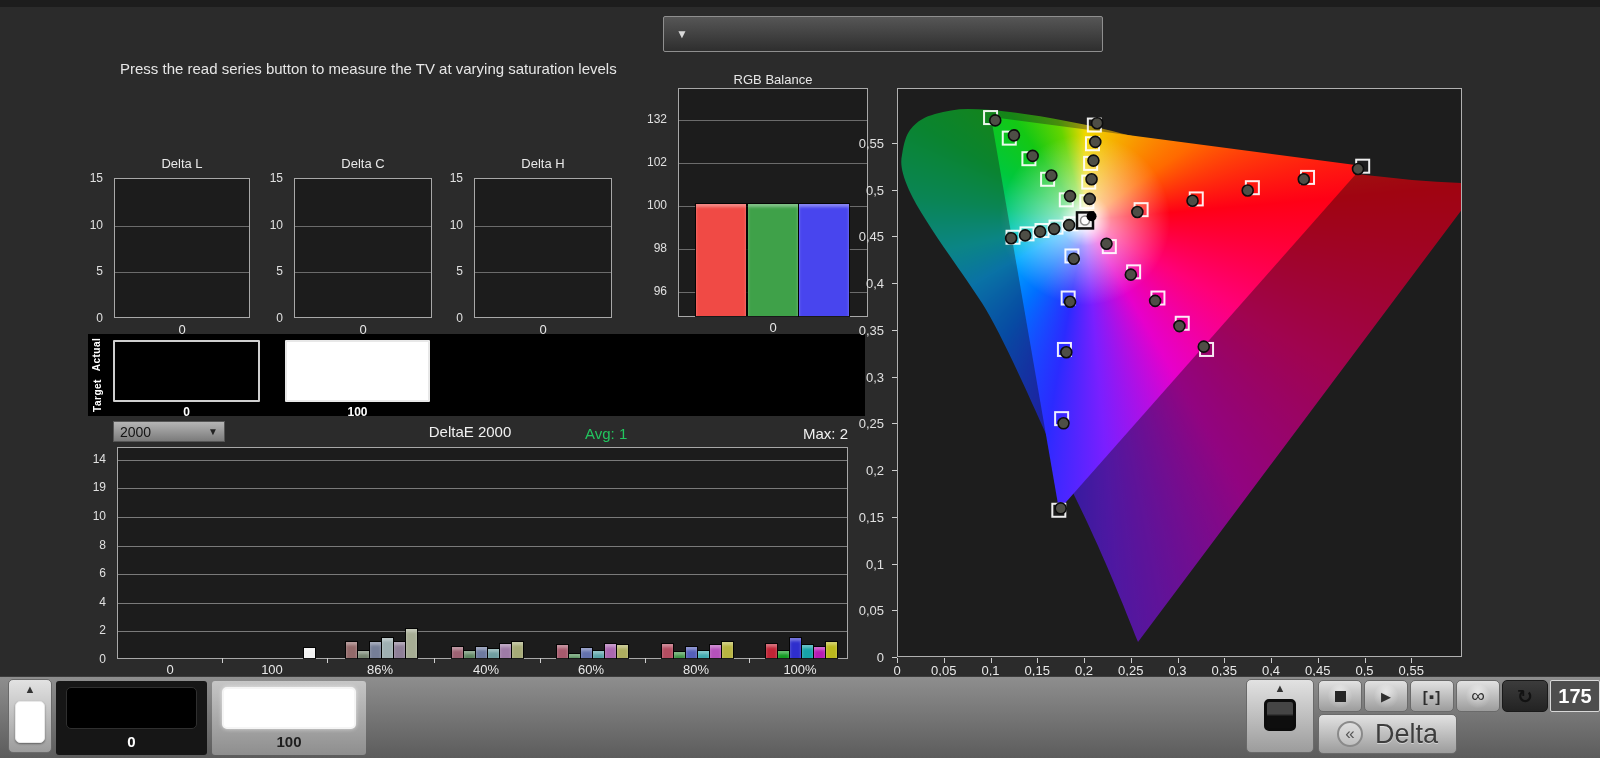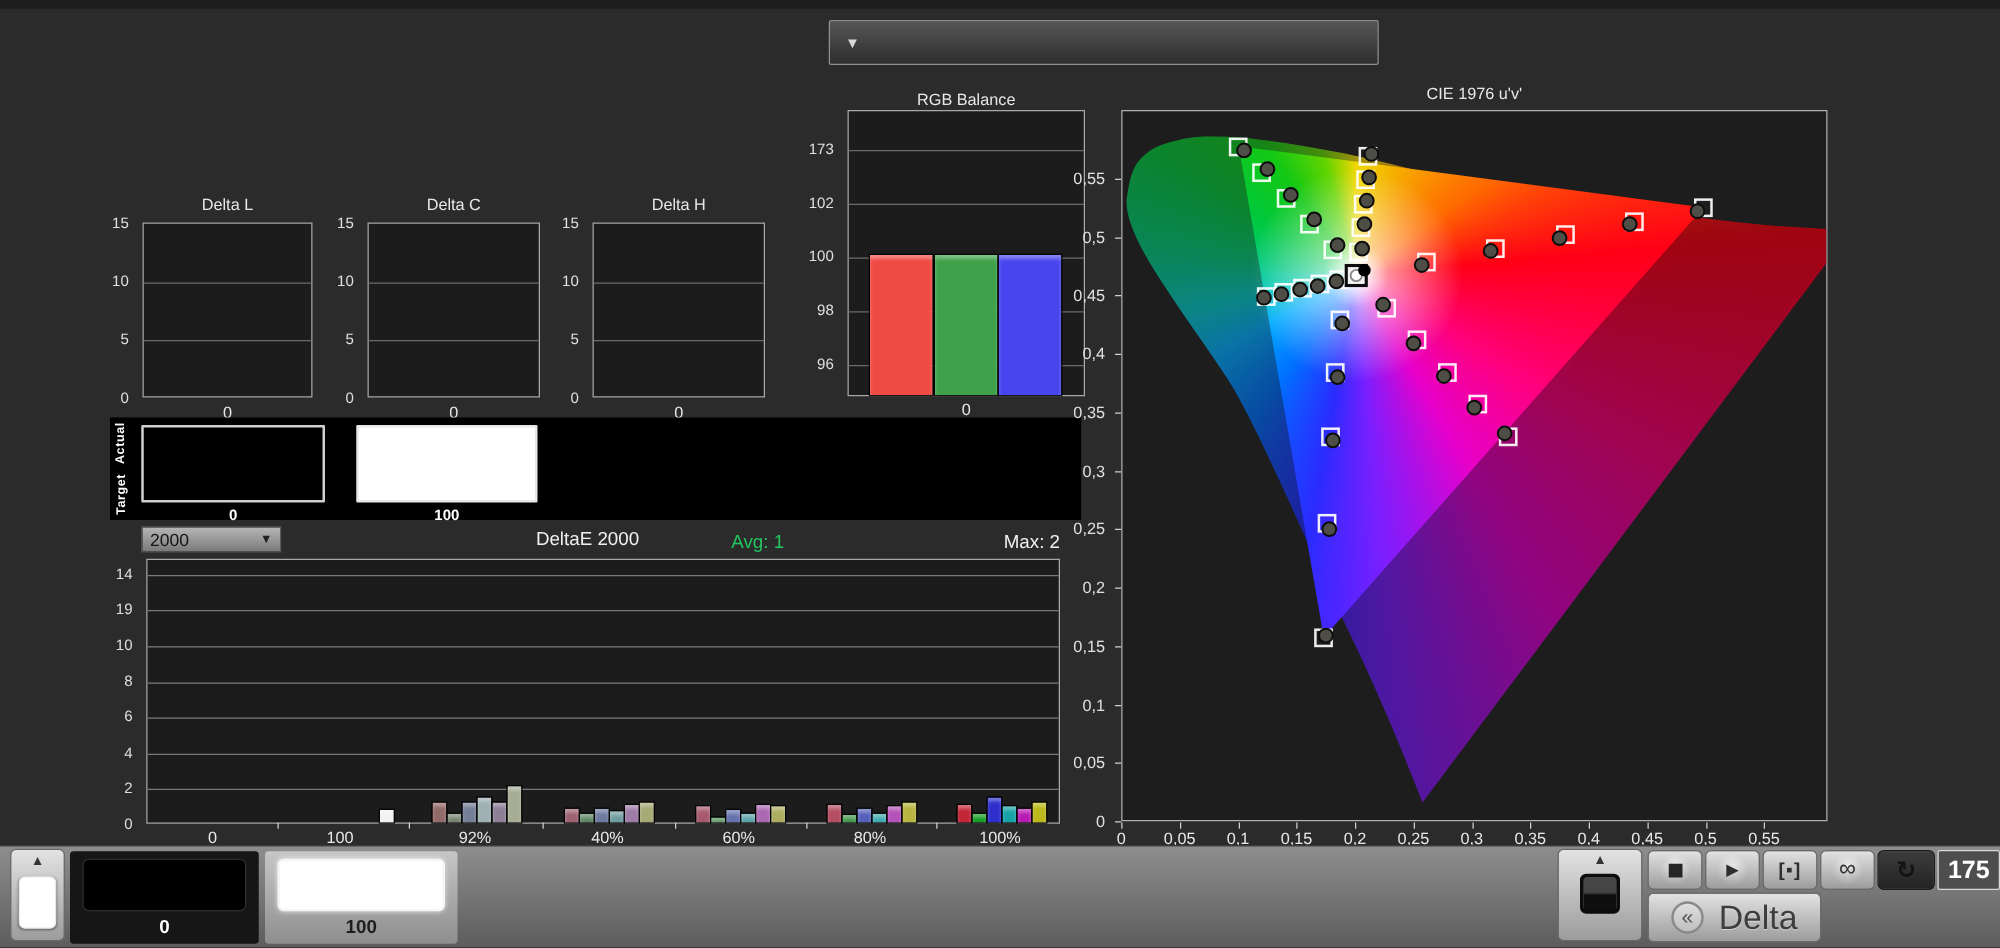--- a/index.html
+++ b/index.html
@@ -81,20 +81,21 @@
   .counter { position:absolute; left:1550px; top:3px; width:50px; height:32px; background:#4e4e4e; border:1px solid #d8d8d8; border-radius:2px; display:flex; align-items:center; justify-content:center; font-size:20px; font-weight:bold; color:#fff; }
   .nav-btn { font-size:27px; color:#3d3d3d; gap:12px; text-shadow:0 1px 0 rgba(255,255,255,.45); }
   .nav-circ { width:26px; height:26px; border-radius:50%; border:2px solid #8a8a8a; background:rgba(255,255,255,.25); display:flex; align-items:center; justify-content:center; font-size:17px; color:#555; text-shadow:none; }
 </style>
 </head>
 <body>
 
 <div id="app">
   <div class="topstrip"></div>
 
+  <div class="page-subtitle">Press the read series button to measure the TV at varying saturation levels</div>
 
   <div class="preset-dd">
     <span class="dd-arrow">▼</span>
   </div>
 
   <div id="delta-row">
       <div class="chart-title" style="left:94px;top:156px;width:176px;">Delta L</div>
       <div class="plot" style="left:114px;top:178px;width:136px;height:140px;">
         <div class="gridline" style="top:46.66666666666667px;"></div>
         <div class="gridline" style="top:93.33333333333334px;"></div>
@@ -199,28 +200,27 @@
       <div class="bar" style="left:647.5px;width:11px;height:14px;background:#c12536;"></div>
       <div class="bar" style="left:659.5px;width:11px;height:7px;background:#129b21;"></div>
       <div class="bar" style="left:671.5px;width:11px;height:20px;background:#2e2ecd;"></div>
       <div class="bar" style="left:683.5px;width:11px;height:13px;background:#16a3a8;"></div>
       <div class="bar" style="left:695.5px;width:11px;height:11px;background:#b81bb4;"></div>
       <div class="bar" style="left:707.5px;width:11px;height:16px;background:#bcb91d;"></div>
     </div>
   <div id="de-xlabels">
       <div class="xlab" style="left:130px;top:662px;width:80px;">0</div>
       <div class="xlab" style="left:232px;top:662px;width:80px;">100</div>
-      <div class="xlab" style="left:340px;top:662px;width:80px;">92%</div>
+      <div class="xlab" style="left:340px;top:662px;width:80px;">86%</div>
       <div class="xlab" style="left:446px;top:662px;width:80px;">40%</div>
       <div class="xlab" style="left:551px;top:662px;width:80px;">60%</div>
       <div class="xlab" style="left:656px;top:662px;width:80px;">80%</div>
       <div class="xlab" style="left:760px;top:662px;width:80px;">100%</div>
     </div>
 
-  <div class="chart-title" style="left:897px;top:67px;width:565px;">CIE 1976 u'v'</div>
   <div class="cie-wrap">
     <div class="cie-locus"></div>
     <div class="cie-gamut"></div>
     <svg class="cie-points" id="cie-svg" viewBox="0 0 565 569">
         <rect x="236.6" y="114.16750000000002" width="13" height="13" fill="none" stroke="#ffffff" stroke-width="2" opacity="0.92"></rect>
         <rect x="291.765" y="103.41500000000002" width="13" height="13" fill="none" stroke="#ffffff" stroke-width="2" opacity="0.92"></rect>
         <rect x="347.865" y="92.195" width="13" height="13" fill="none" stroke="#ffffff" stroke-width="2" opacity="0.92"></rect>
         <rect x="403.03" y="81.90999999999997" width="13" height="13" fill="none" stroke="#ffffff" stroke-width="2" opacity="0.92"></rect>
         <rect x="458.195" y="70.69" width="13" height="13" fill="none" stroke="#ffffff" stroke-width="2" opacity="0.92"></rect>
         <rect x="161.79999999999998" y="104.35000000000002" width="13" height="13" fill="none" stroke="#ffffff" stroke-width="2" opacity="0.92"></rect>
@@ -370,21 +370,21 @@
     <div class="tb-btn btn-dark" style="left:1502px;top:3px;width:46px;height:32px;">
       <span class="ric">↻</span>
     </div>
     <div class="counter">175</div>
 
     <div class="tb-btn nav-btn" style="left:1318px;top:37px;width:139px;height:40px;">
       <span class="nav-circ">«</span>
       <span>Delta</span>
     </div>
   </div>
-<div class="ytick" style="left:644px;top:119.19999999999993px;width:30px;">173</div>
+<div class="ytick" style="left:644px;top:119.19999999999993px;width:30px;">132</div>
     <div class="ytick" style="left:644px;top:162.19999999999993px;width:30px;">102</div>
     <div class="ytick" style="left:644px;top:205.19999999999993px;width:30px;">100</div>
     <div class="ytick" style="left:644px;top:248.19999999999993px;width:30px;">98</div>
     <div class="ytick" style="left:644px;top:291.19999999999993px;width:30px;">96</div>
     <div class="ytick" style="left:87px;top:458.79999999999995px;width:26px;">14</div>
     <div class="ytick" style="left:87px;top:487.4px;width:26px;">19</div>
     <div class="ytick" style="left:87px;top:516px;width:26px;">10</div>
     <div class="ytick" style="left:87px;top:544.6px;width:26px;">8</div>
     <div class="ytick" style="left:87px;top:573.2px;width:26px;">6</div>
     <div class="ytick" style="left:87px;top:601.8px;width:26px;">4</div>

